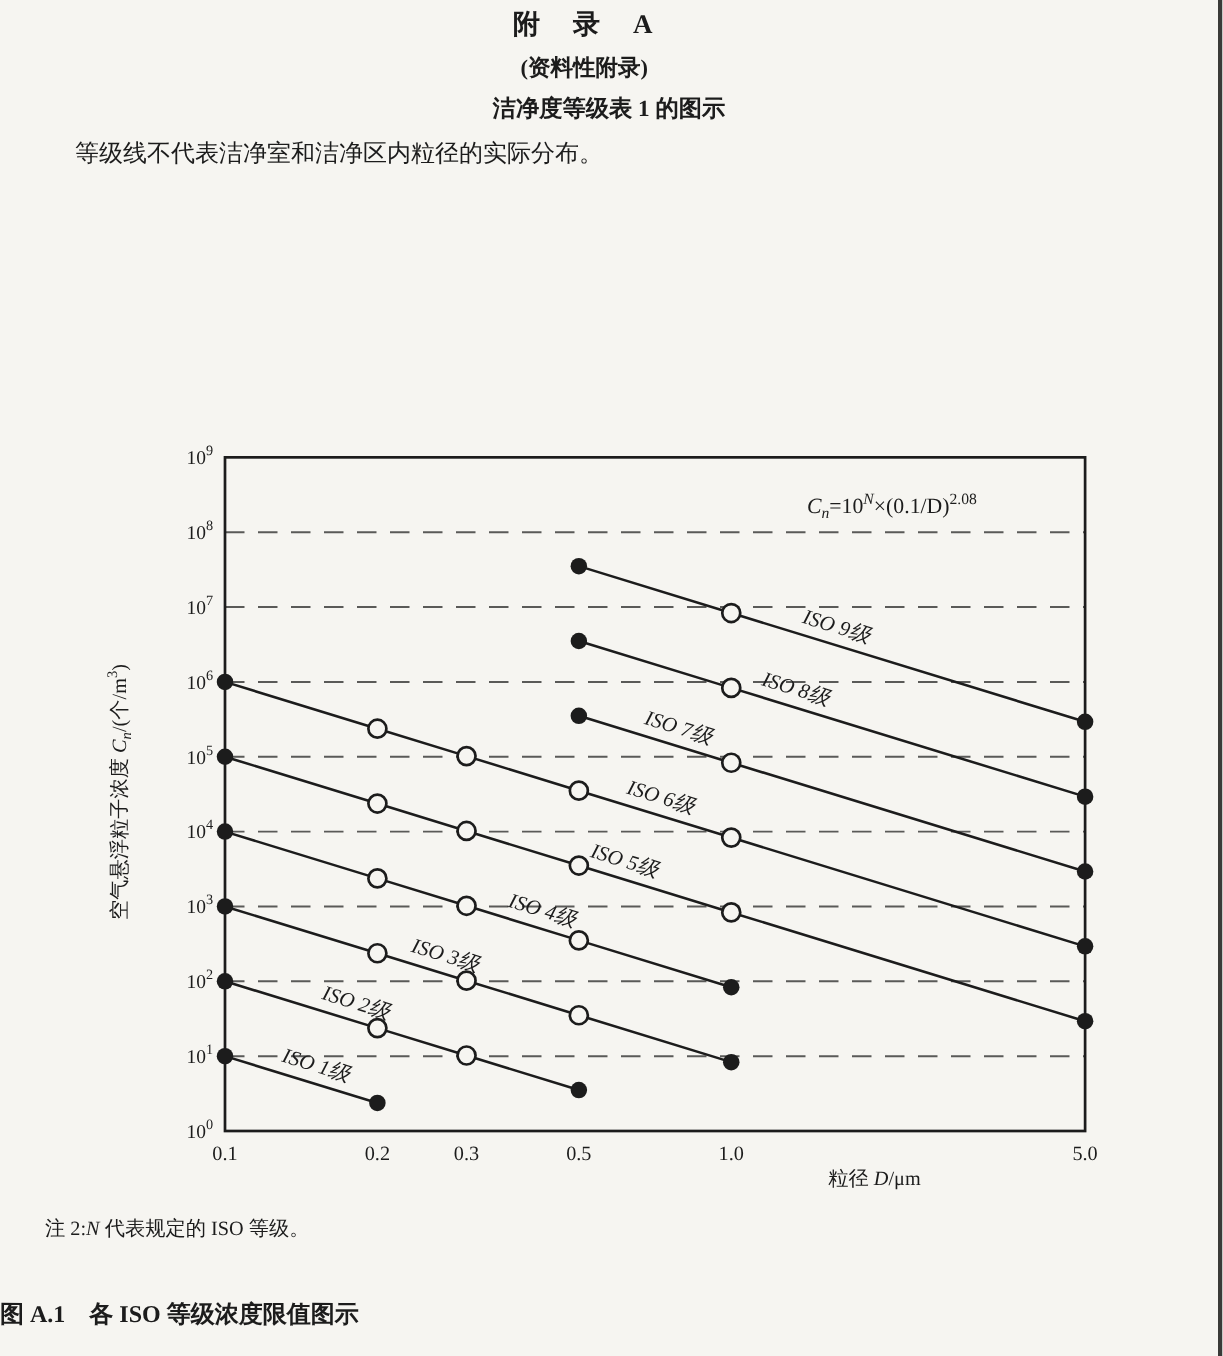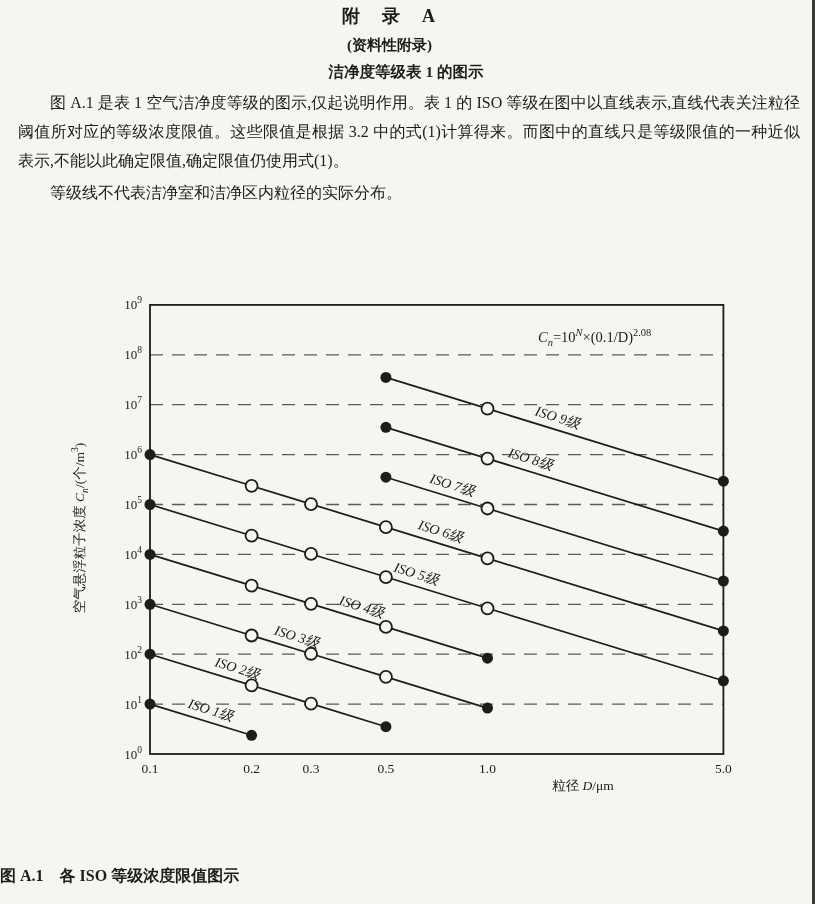--- a/index.html
+++ b/index.html
@@ -42,21 +42,20 @@
 
 <div class="page">
 
   <div class="titles">
     <div class="t1">附　录　A</div>
     <div class="t2">(资料性附录)</div>
     <div class="t3">洁净度等级表 1 的图示</div>
   </div>
 
   <div class="body-text">
-    <p>图 A.1 是表 1 空气洁净度等级的图示,仅起说明作用。表 1 的 ISO 等级在图中以直线表示,直线代表关注粒径阈值所对应的等级浓度限值。这些限值是根据 3.2 中的式(1)计算得来。而图中的直线只是等级限值的一种近似表示,不能以此确定限值,确定限值仍使用式(1)。</p>
     <p>等级线不代表洁净室和洁净区内粒径的实际分布。</p>
   </div>
 
   <svg id="chart-svg" width="815" height="904" viewBox="0 0 815 904">
       <line x1="150" x2="723.4" y1="704.1" y2="704.1" stroke="#5a5a58" stroke-width="1.3" stroke-dasharray="13 9"></line>
       <line x1="150" x2="723.4" y1="654.2" y2="654.2" stroke="#5a5a58" stroke-width="1.3" stroke-dasharray="13 9"></line>
       <line x1="150" x2="723.4" y1="604.3" y2="604.3" stroke="#5a5a58" stroke-width="1.3" stroke-dasharray="13 9"></line>
       <line x1="150" x2="723.4" y1="554.4" y2="554.4" stroke="#5a5a58" stroke-width="1.3" stroke-dasharray="13 9"></line>
       <line x1="150" x2="723.4" y1="504.5" y2="504.5" stroke="#5a5a58" stroke-width="1.3" stroke-dasharray="13 9"></line>
       <line x1="150" x2="723.4" y1="454.59999999999997" y2="454.59999999999997" stroke="#5a5a58" stroke-width="1.3" stroke-dasharray="13 9"></line>
@@ -135,18 +134,19 @@
       <text x="487.4986012328645" y="773" font-size="13.5" text-anchor="middle">1.0</text>
       <text x="723.4" y="773" font-size="13.5" text-anchor="middle">5.0</text>
       <text x="583" y="790" font-size="13.5" text-anchor="middle"><tspan>粒径 </tspan><tspan font-style="italic">D</tspan><tspan>/μm</tspan></text>
       <g transform="rotate(-90 80 528)">
         <text x="80" y="532" font-size="13.5" text-anchor="middle"><tspan>空气悬浮粒子浓度 </tspan><tspan font-style="italic">C</tspan><tspan dy="3.5" font-size="9.719999999999999" font-style="italic">n</tspan><tspan dy="-3.5">/(个/m</tspan><tspan dy="-6" font-size="9.719999999999999">3</tspan><tspan dy="6">)</tspan></text>
       </g>
       <text x="538" y="342" font-size="14.5" text-anchor="start"><tspan font-style="italic">C</tspan><tspan dy="3.5" font-size="10.44" font-style="italic">n</tspan><tspan dy="-3.5">=10</tspan><tspan dy="-6" font-size="10.44" font-style="italic">N</tspan><tspan dy="6">×(0.1/D)</tspan><tspan dy="-6" font-size="10.44">2.08</tspan></text>
     </svg>
 
   <div class="notes">
+    <p><span>注 2:</span><span style="font-style: italic;">N</span><span> 代表规定的 ISO 等级。</span></p>
   </div>
 
   <div class="caption">图 A.1　各 ISO 等级浓度限值图示</div>
 
   <div class="scan-edge"></div>
 </div>
 
 </body></html>

